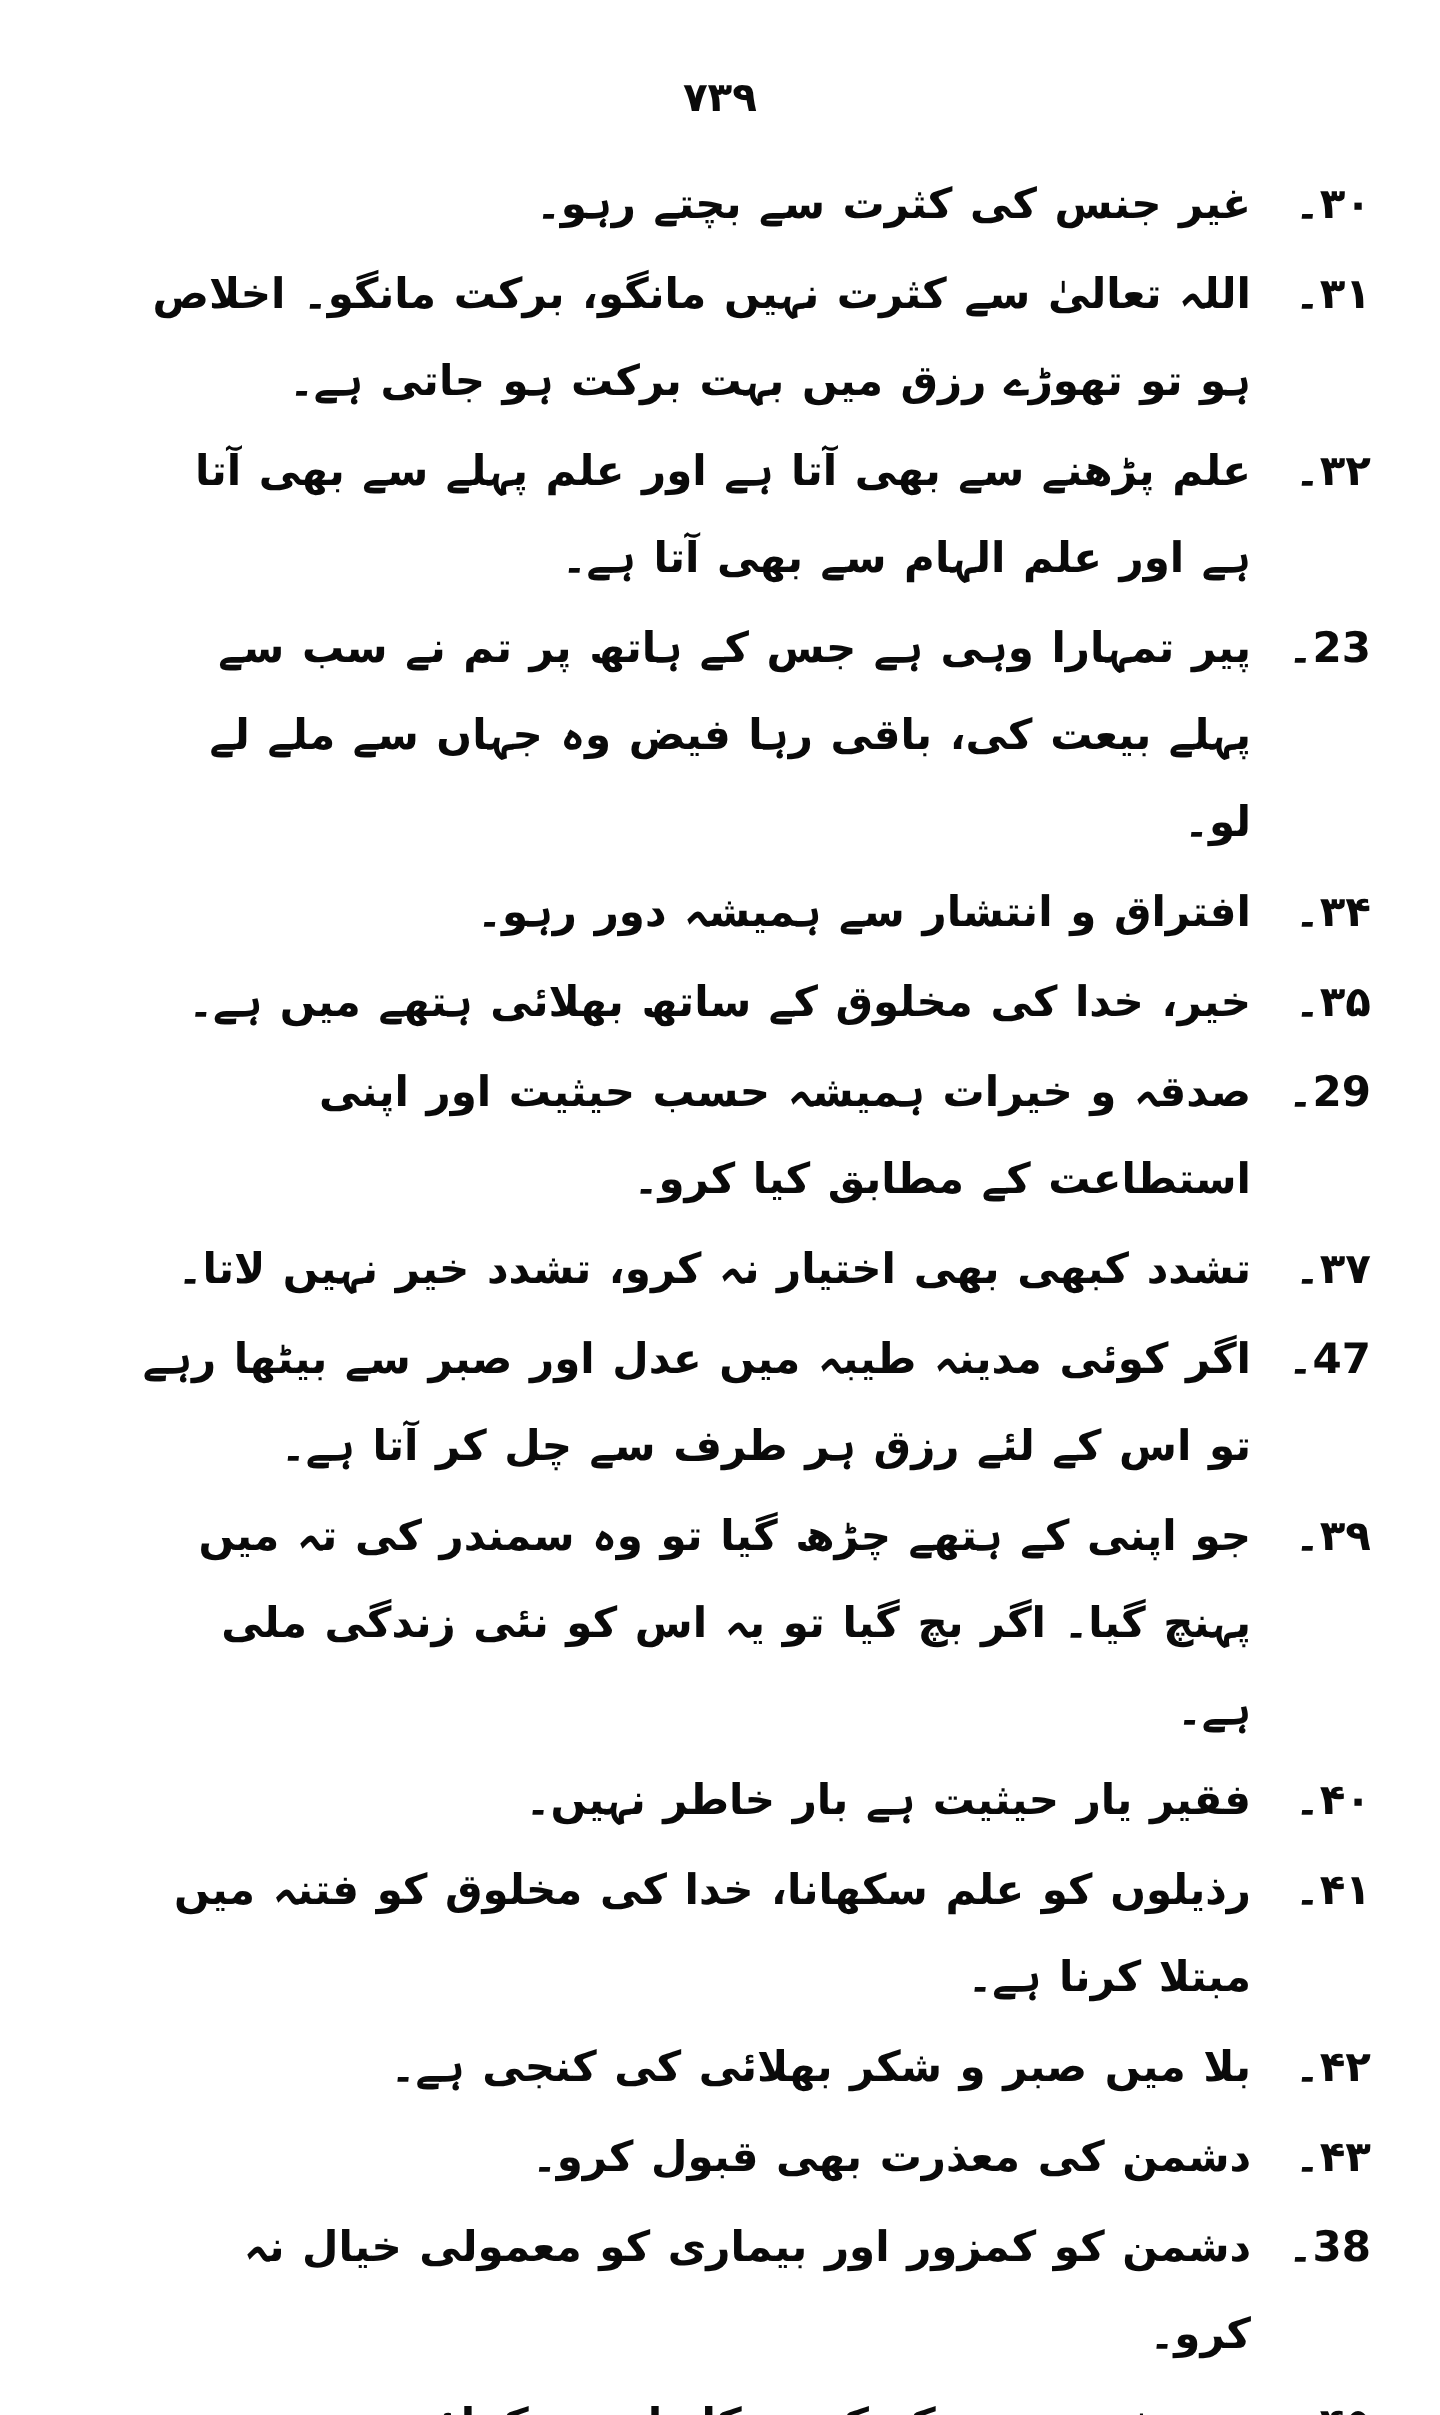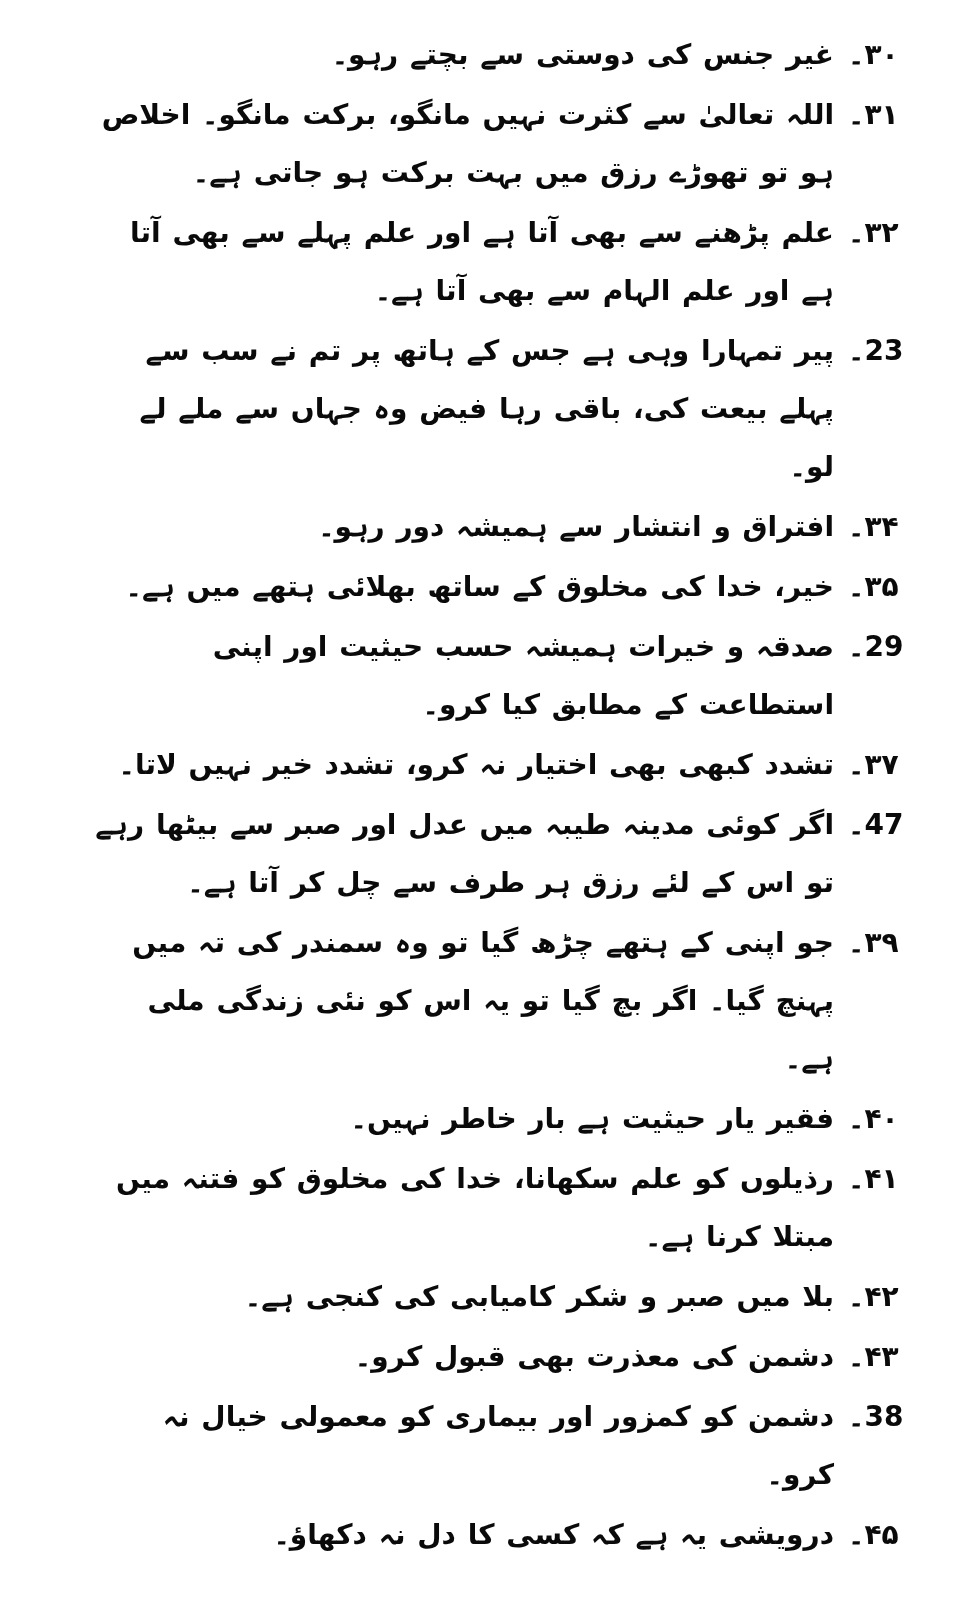--- a/index.html
+++ b/index.html
@@ -35,40 +35,41 @@
     align-items: flex-start;
     gap: 14px;
     font-size: 28px;
     font-weight: 600;
     line-height: 58px;
     margin-bottom: 2px;
   }
   .item .num {
     flex: 0 0 66px;
     white-space: nowrap;
-    text-align: left;
+    text-align: right;
   }
   .item .txt {
     flex: 1;
     text-align: right;
     padding-left: 30px;
     word-spacing: 2px;
   }
 </style>
 </head>
 <body>
 
 <div class="page">
 
+  <div class="page-number">۷۳۹</div>
 
   <div class="items">
 
     <div class="item">
       <span class="num">۳۰۔</span>
-      <div class="txt">غیر جنس کی دوستی سے بچتے رہو۔</div>
+      <div class="txt">غیر جنس کی کثرت سے بچتے رہو۔</div>
     </div>
 
     <div class="item">
       <span class="num">۳۱۔</span>
       <div class="txt">اللہ تعالیٰ سے کثرت نہیں مانگو، برکت مانگو۔ اخلاص ہو تو تھوڑے رزق میں بہت برکت ہو جاتی ہے۔</div>
     </div>
 
     <div class="item">
       <span class="num">۳۲۔</span>
       <div class="txt">علم پڑھنے سے بھی آتا ہے اور علم پہلے سے بھی آتا ہے اور علم الہام سے بھی آتا ہے۔</div>
@@ -114,21 +115,21 @@
       <div class="txt">فقیر یار حیثیت ہے بار خاطر نہیں۔</div>
     </div>
 
     <div class="item">
       <span class="num">۴۱۔</span>
       <div class="txt">رذیلوں کو علم سکھانا، خدا کی مخلوق کو فتنہ میں مبتلا کرنا ہے۔</div>
     </div>
 
     <div class="item">
       <span class="num">۴۲۔</span>
-      <div class="txt">بلا میں صبر و شکر کامیابی کی کنجی ہے۔</div>
+      <div class="txt">بلا میں صبر و شکر بھلائی کی کنجی ہے۔</div>
     </div>
 
     <div class="item">
       <span class="num">۴۳۔</span>
       <div class="txt">دشمن کی معذرت بھی قبول کرو۔</div>
     </div>
 
     <div class="item">
       <span class="num">38۔</span>
       <div class="txt">دشمن کو کمزور اور بیماری کو معمولی خیال نہ کرو۔</div>

